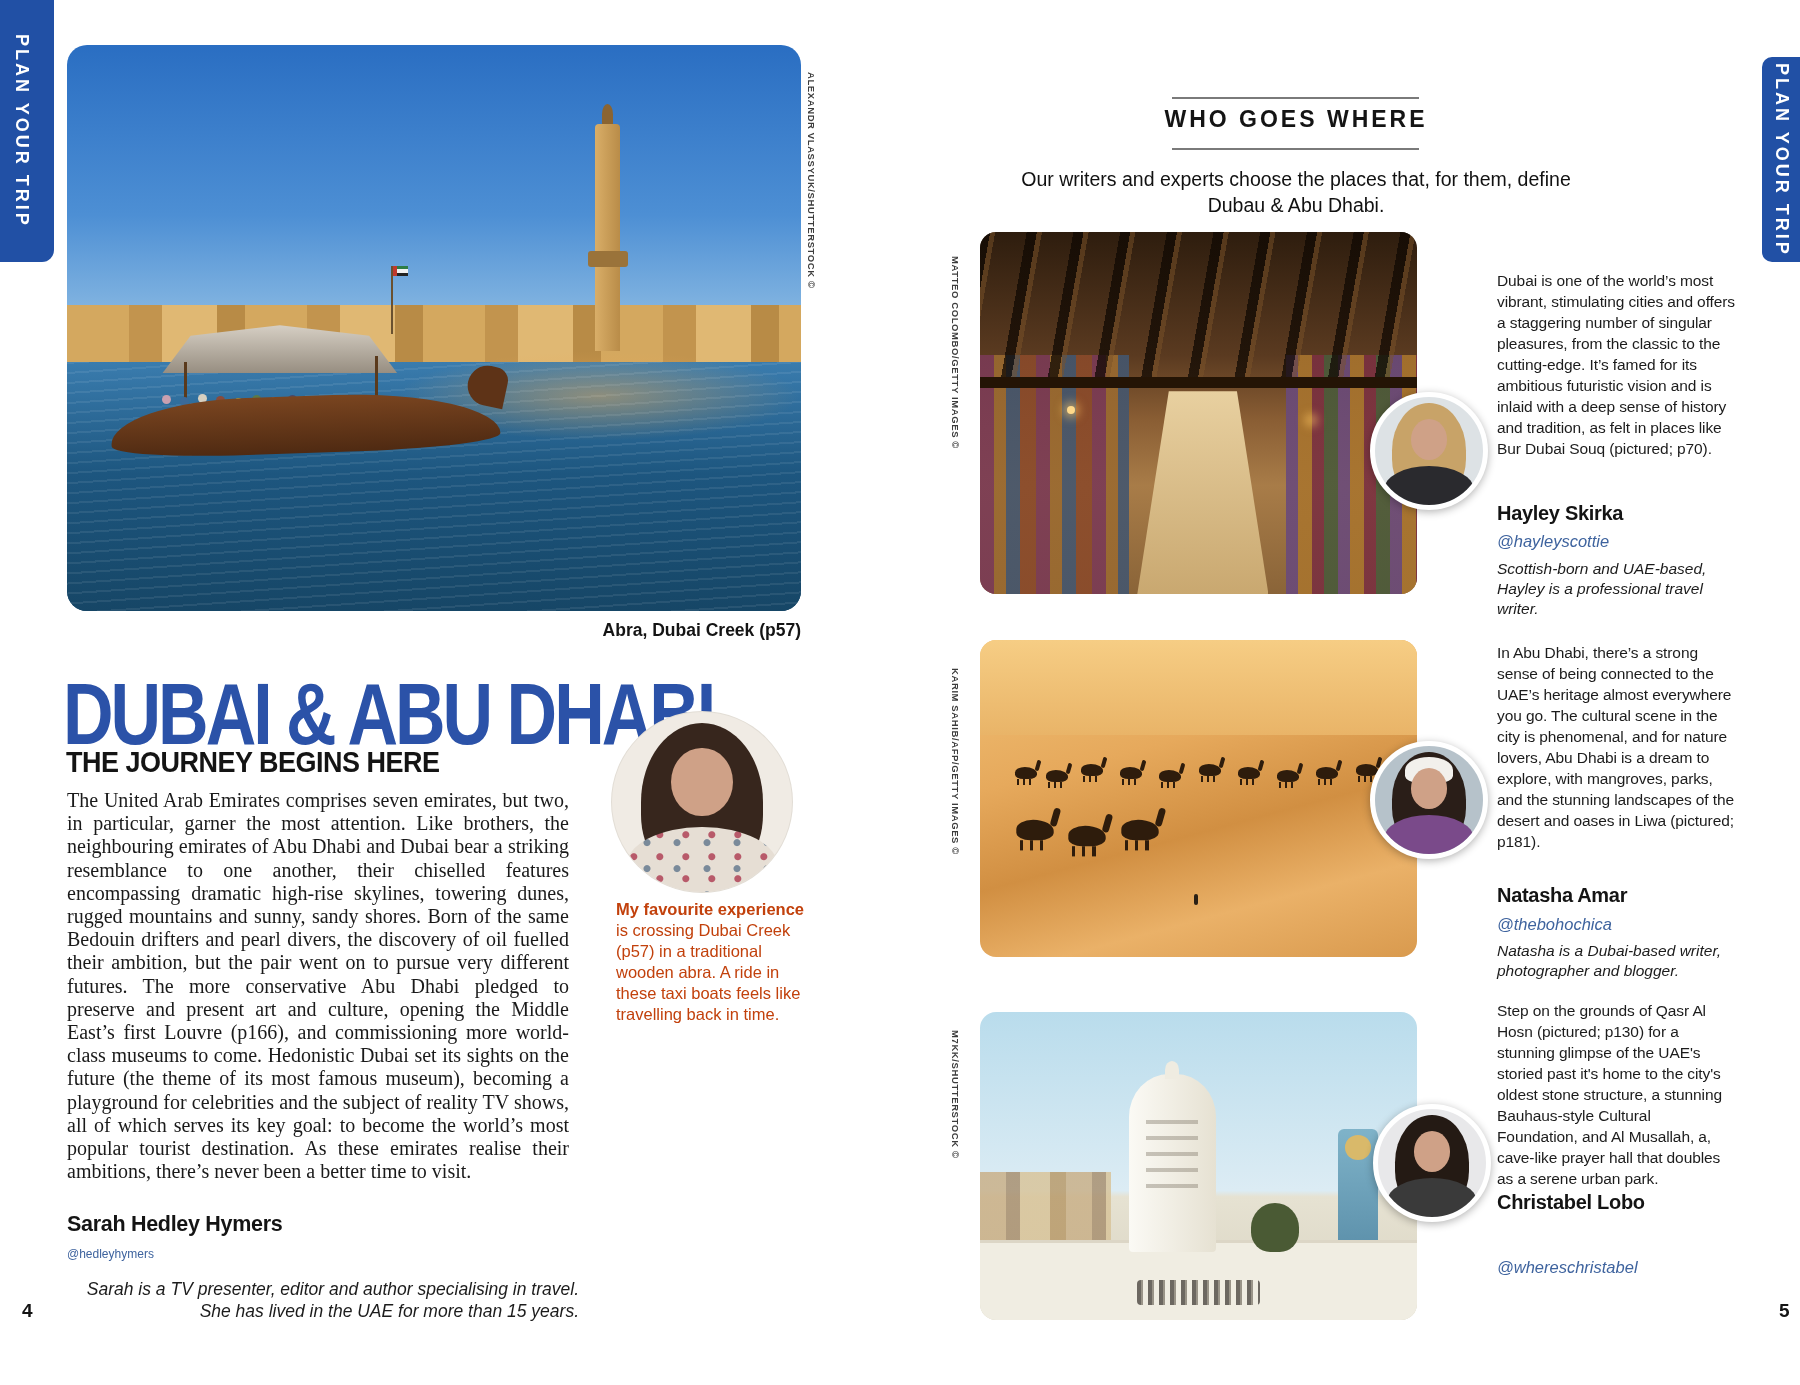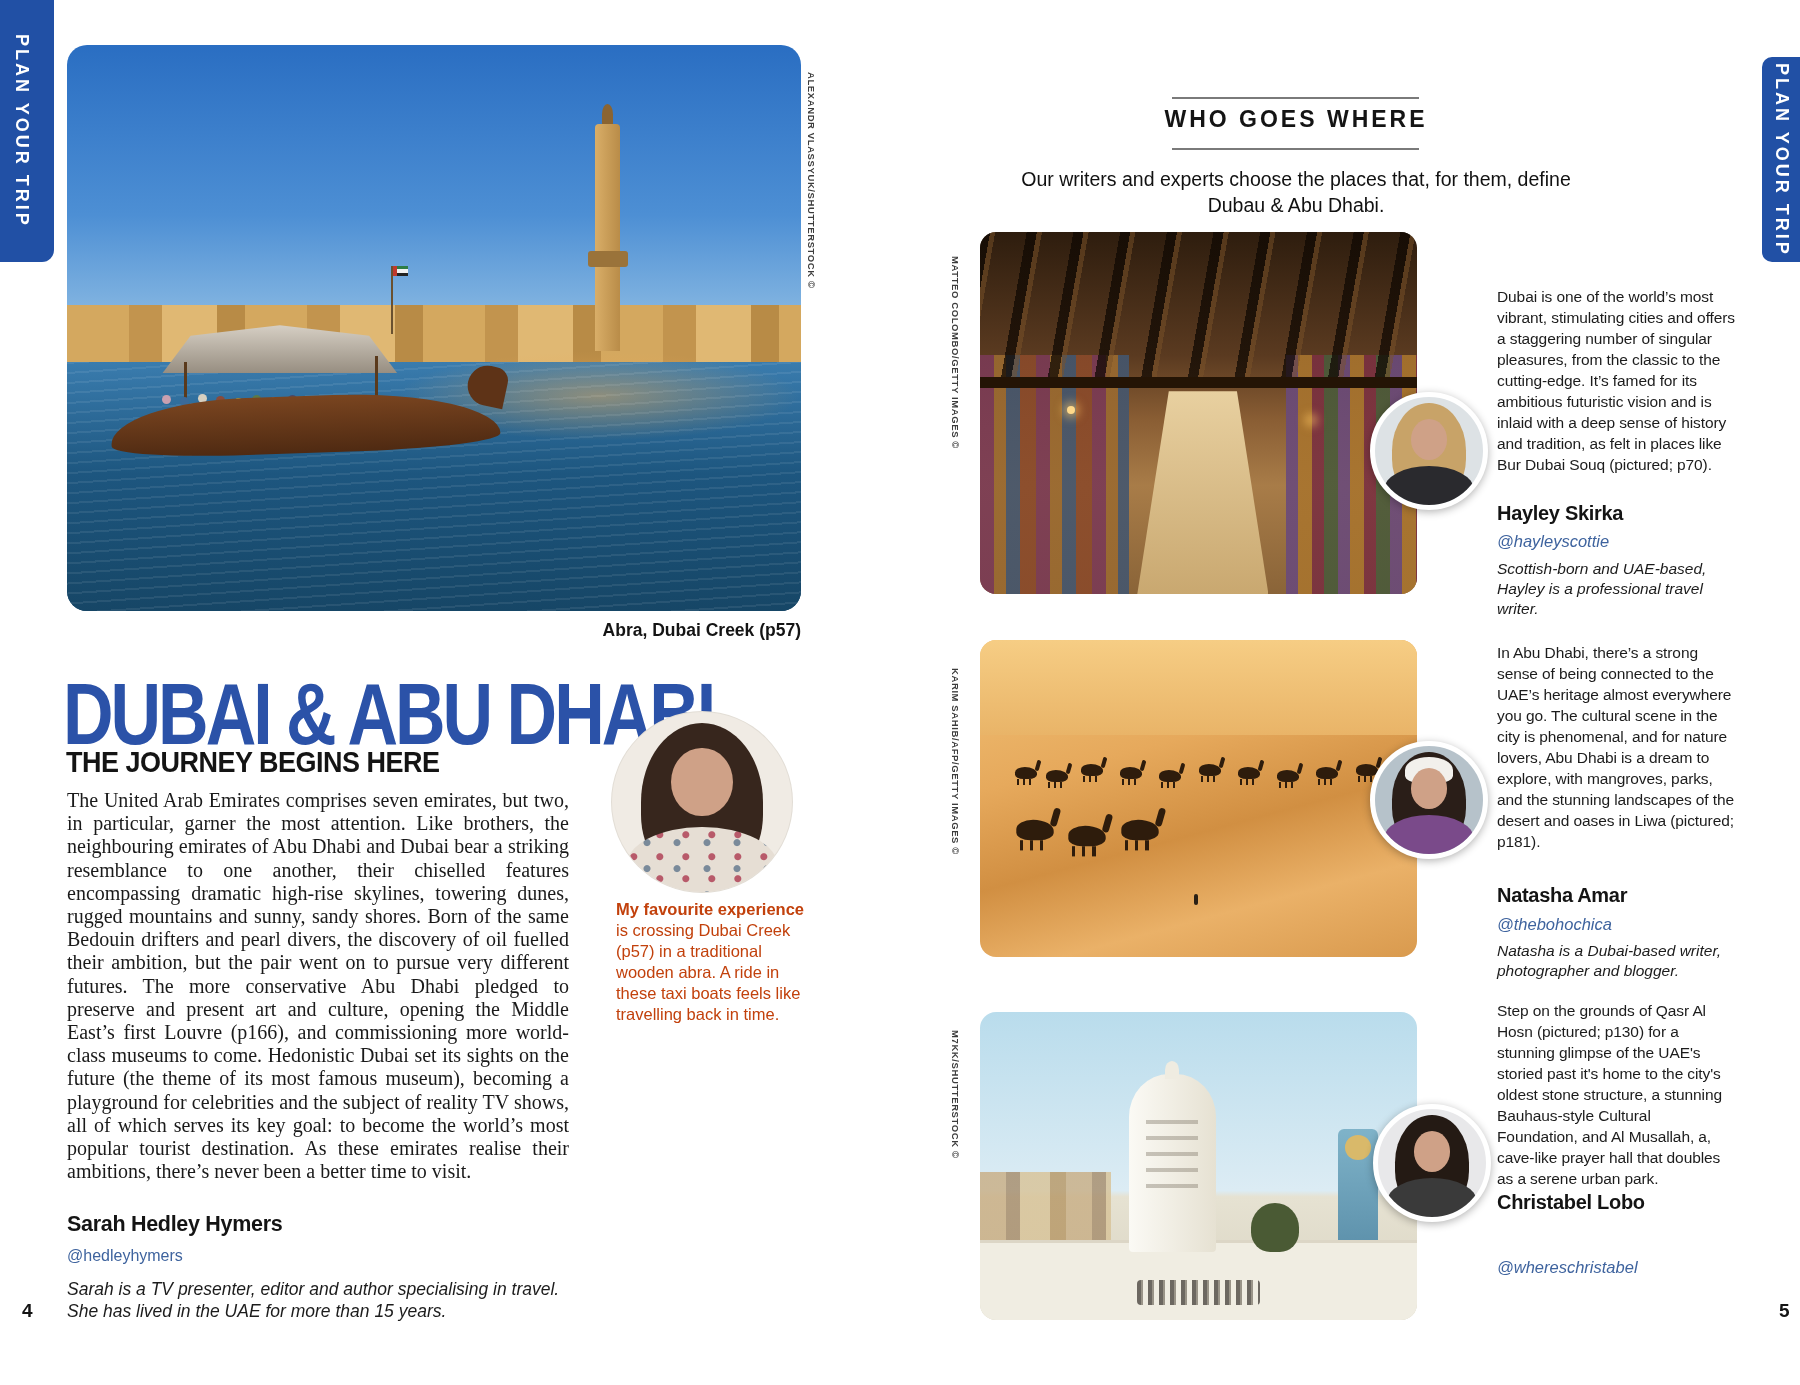--- a/index.html
+++ b/index.html
@@ -118,44 +118,44 @@
   .credit{position:absolute;font-size:9.5px;letter-spacing:.6px;color:#3c3c3c;font-weight:bold;}
   .credit-abra{left:806px;top:72px;height:220px;}
   .caption{position:absolute;left:300px;top:620px;width:501px;text-align:right;font-weight:bold;font-size:17.5px;}
   .title{position:absolute;left:63px;top:664px;width:760px;color:#2b52a8;font-weight:bold;
          font-size:70px;letter-spacing:-3px;transform:scaleY(1.25);transform-origin:left top;white-space:nowrap;}
   .subtitle{position:absolute;left:66px;top:745px;font-weight:bold;font-size:27px;letter-spacing:-.5px;
          transform:scaleY(1.12);transform-origin:left top;}
   .body-text{position:absolute;left:67px;top:789px;width:502px;font-family:"Liberation Serif",serif;
          font-size:20px;line-height:23.2px;text-align:justify;color:#1a1a1a;}
   .author-name{position:absolute;font-weight:bold;font-size:21.5px;letter-spacing:-.3px;text-align:center;}
-  .author-handle{position:absolute;font-size:16px;font-style:italic;color:#3e639e;}
+  .author-handle{position:absolute;font-size:12px;font-style:italic;color:#3e639e;}
   .author-bio{position:absolute;font-size:17.5px;font-style:italic;line-height:22px;color:#1c1c1c;}
   .n-sarah{left:67px;top:1212px;}
   .h-sarah{left:67px;top:1247px;font-style:normal;}
-  .b-sarah{left:67px;top:1278px;width:512px;}
+  .b-sarah{left:67px;top:1278px;width:512px;text-align:right;}
   .fav{position:absolute;left:616px;top:899px;width:194px;font-size:16.5px;line-height:21px;color:#c2410c;}
   .fav .b{font-weight:bold;}
   .pagenum{position:absolute;font-weight:bold;font-size:19px;}
   .pn-left{left:22px;top:1300px;}
   .pn-right{left:1779px;top:1300px;}
 
   
   .rule{position:absolute;left:1172px;width:247px;height:2px;background:#7a7a7a;}
   .rule-top{top:97px;}
   .rule-bottom{top:148px;}
   .who-heading{position:absolute;left:996px;top:106px;width:600px;text-align:center;
          font-weight:bold;font-size:23px;letter-spacing:3px;}
   .who-intro{position:absolute;left:996px;top:166px;width:600px;text-align:center;
          font-size:19.5px;line-height:26px;color:#111;}
   .entry-text{position:absolute;left:1497px;width:238px;font-size:15.5px;line-height:21px;color:#1c1c1c;letter-spacing:-.1px;}
   .entry-name{position:absolute;left:1497px;font-weight:bold;font-size:20px;letter-spacing:-.3px;}
   .entry-handle{position:absolute;left:1497px;font-size:16.5px;font-style:italic;color:#3e639e;}
   .entry-bio{position:absolute;left:1497px;width:238px;font-size:15.5px;font-style:italic;line-height:20px;color:#1c1c1c;}
-  .t1{top:270px;margin-top:16px;} .n1{top:502px;} .hh1{top:532px;} .bb1{top:559px;}
+  .t1{top:270px;} .n1{top:502px;} .hh1{top:532px;} .bb1{top:559px;}
   .t2{top:642px;} .n2{top:884px;} .hh2{top:915px;} .bb2{top:941px;}
   .t3{top:1000px;} .n3{top:1191px;} .hh3{top:1258px;} .bb3{top:1283px;}
   .credit-souq{left:950px;top:256px;height:210px;}
   .credit-camels{left:950px;top:668px;height:250px;}
   .credit-fort{left:950px;top:1030px;height:160px;}
 </style>
 </head>
 <body>
 
 <div class="spread">

